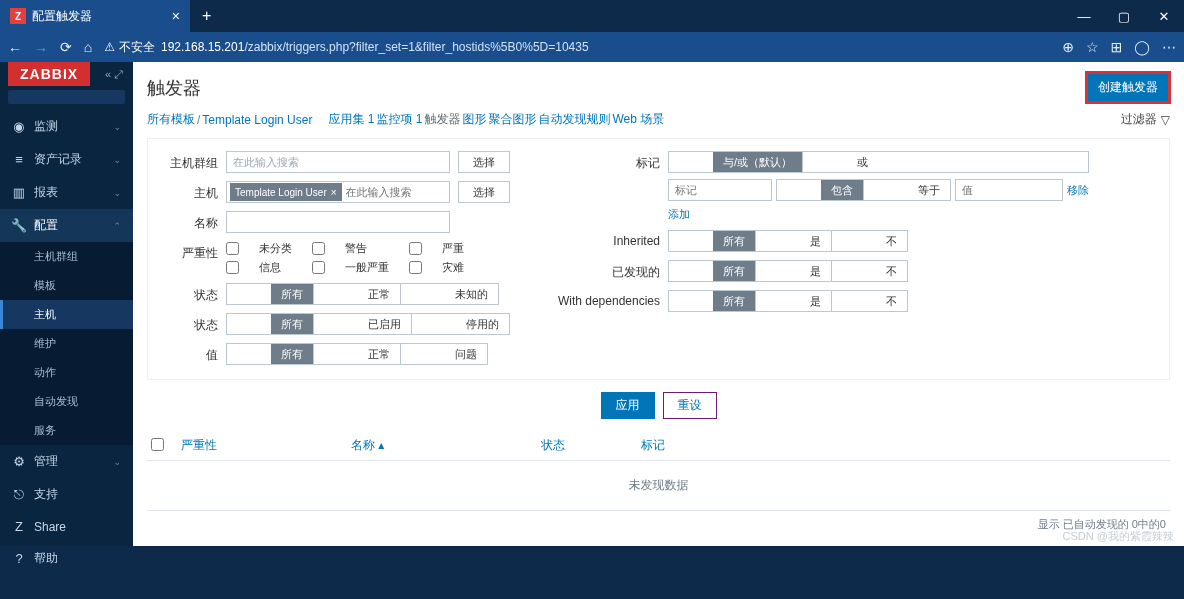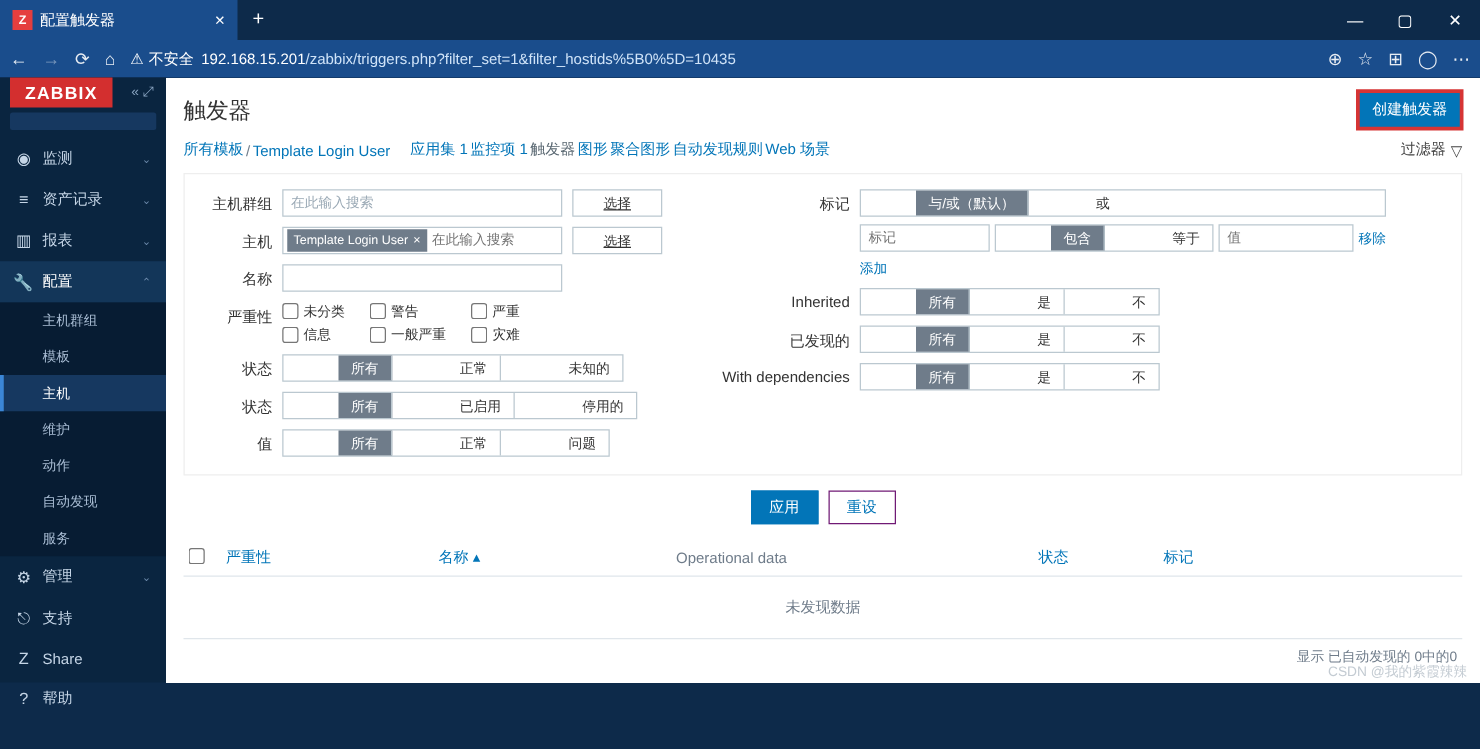--- a/index.html
+++ b/index.html
@@ -53,29 +53,29 @@
 .crumbs .active-tab { color: #5a6872; }
 .crumbs .filter-btn { margin-left: auto; display: flex; align-items: center; gap: 4px; color: #444; cursor: pointer; }
 
 .filter-body { background: #fff; border: 1px solid #eee; margin: 0 14px; padding: 12px 10px 14px; display: flex; gap: 40px; }
 .fcol { display: flex; flex-direction: column; gap: 8px; }
 .frow { display: flex; align-items: flex-start; gap: 8px; }
 .flabel { width: 60px; text-align: right; color: #333; font-size: 12px; padding-top: 4px; }
 .flabel2 { width: 110px; text-align: right; color: #333; font-size: 12px; padding-top: 4px; }
 .finput { width: 224px; height: 22px; border: 1px solid #bbc8d0; padding: 0 6px; font-size: 11px; color: #333; }
 .finput::placeholder { color: #9aa9b5; }
-.btn-small { height: 22px; border: 1px solid #bbc8d0; background: #fff; padding: 0 24px; cursor: pointer; font-size: 11px; color: #333; text-decoration: underline; }
+.btn-small { height: 22px; border: 1px solid #bbc8d0; background: #fff; padding: 0 14px; cursor: pointer; font-size: 11px; color: #333; }
 .chip-box { width: 224px; min-height: 22px; border: 1px solid #bbc8d0; padding: 1px 3px; display: flex; flex-wrap: wrap; gap: 2px; }
 .chip { background: #6f7c8a; color: #fff; padding: 1px 5px; font-size: 10px; display: inline-flex; align-items: center; gap: 4px; }
 .chip .x { cursor: pointer; }
 .chip-input { border: none; outline: none; flex: 1; font-size: 11px; min-width: 100px; padding: 2px; }
 
 .cb-row { display: flex; gap: 20px; }
 .cb-col { display: flex; flex-direction: column; gap: 4px; }
-.cb-item { display: flex; align-items: center; gap: 4px; font-size: 11px; color: #333; }
+.cb-item { display: flex; align-items: center; gap: 20px; font-size: 11px; color: #333; }
 .cb-item input { cursor: pointer; }
 
 .seg { display: inline-flex; border: 1px solid #bbc8d0; height: 22px; }
 .seg span { padding: 0 10px; display: inline-flex; align-items: center; font-size: 11px; color: #333; cursor: pointer; border-right: 1px solid #bbc8d0; margin-left: 44px; }
 .seg span:last-child { border-right: none; }
 .seg span.on { background: #6f7c8a; color: #fff; }
 
 .tag-row { display: flex; align-items: center; gap: 4px; }
 .tag-input { width: 104px; height: 22px; border: 1px solid #bbc8d0; padding: 0 6px; font-size: 11px; }
 .tag-val { width: 108px; height: 22px; border: 1px solid #bbc8d0; padding: 0 6px; font-size: 11px; }
@@ -357,21 +357,20 @@
     <div class="action-row">
       <button class="btn-primary">应用</button>
       <button class="btn-secondary">重设</button>
     </div>
 
     <div class="table-area">
       <div class="table-head">
         <span class="th-check"><input type="checkbox" style=""></span>
         <span class="th th-sev">严重性</span>
         <span class="th th-name">名称 ▴</span>
-        <span class="th-op">Operational data</span>
         <span class="th th-status">状态</span>
         <span class="th th-tags">标记</span>
       </div>
       <div class="no-data">未发现数据</div>
       <div class="table-foot">显示 已自动发现的 0中的0</div>
     </div>
 
     <div class="bulk-row">
       <span>0 选择</span>
       <button>启用</button>

